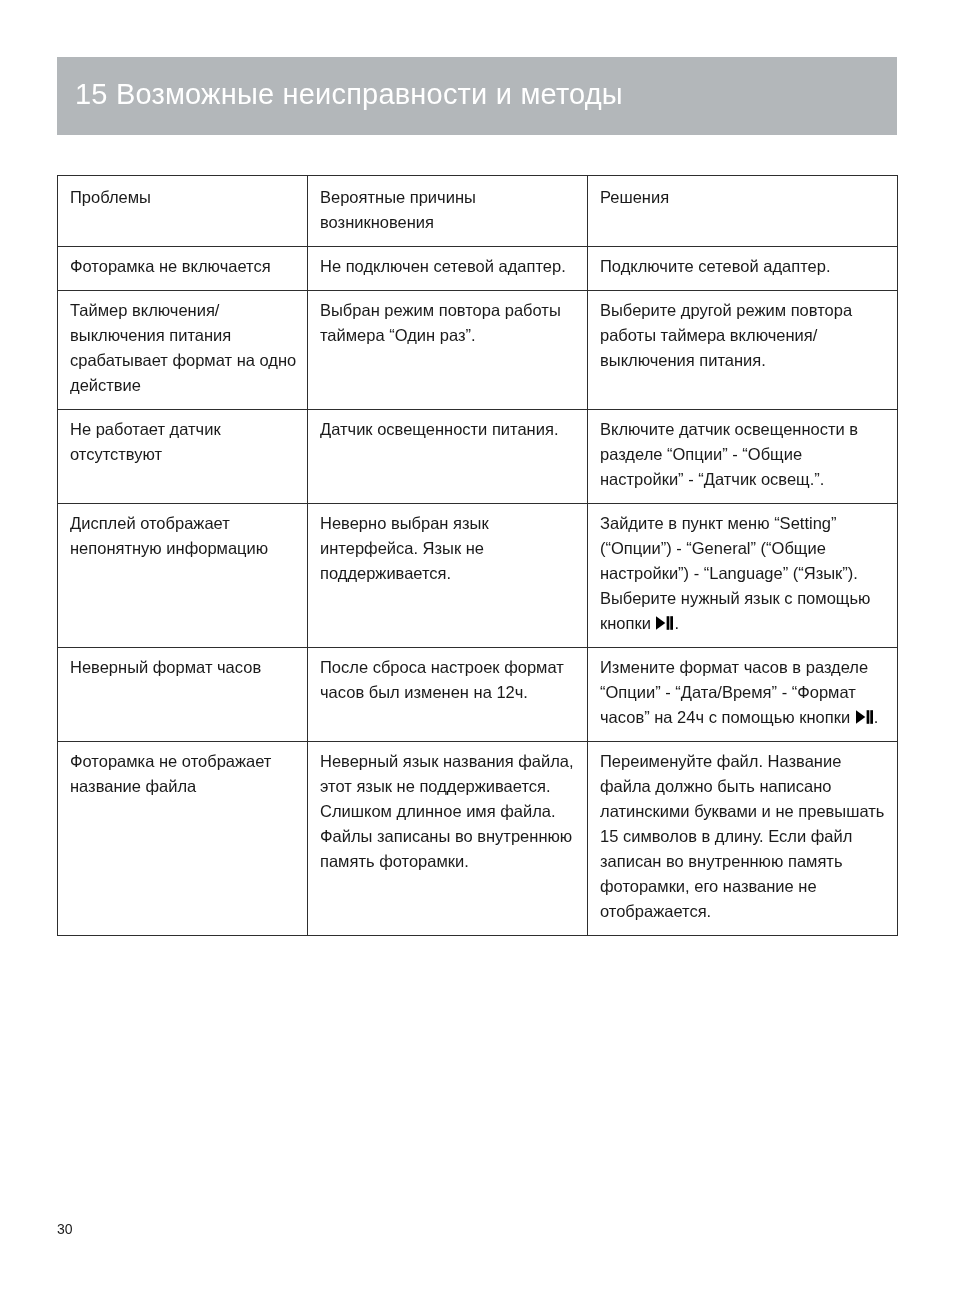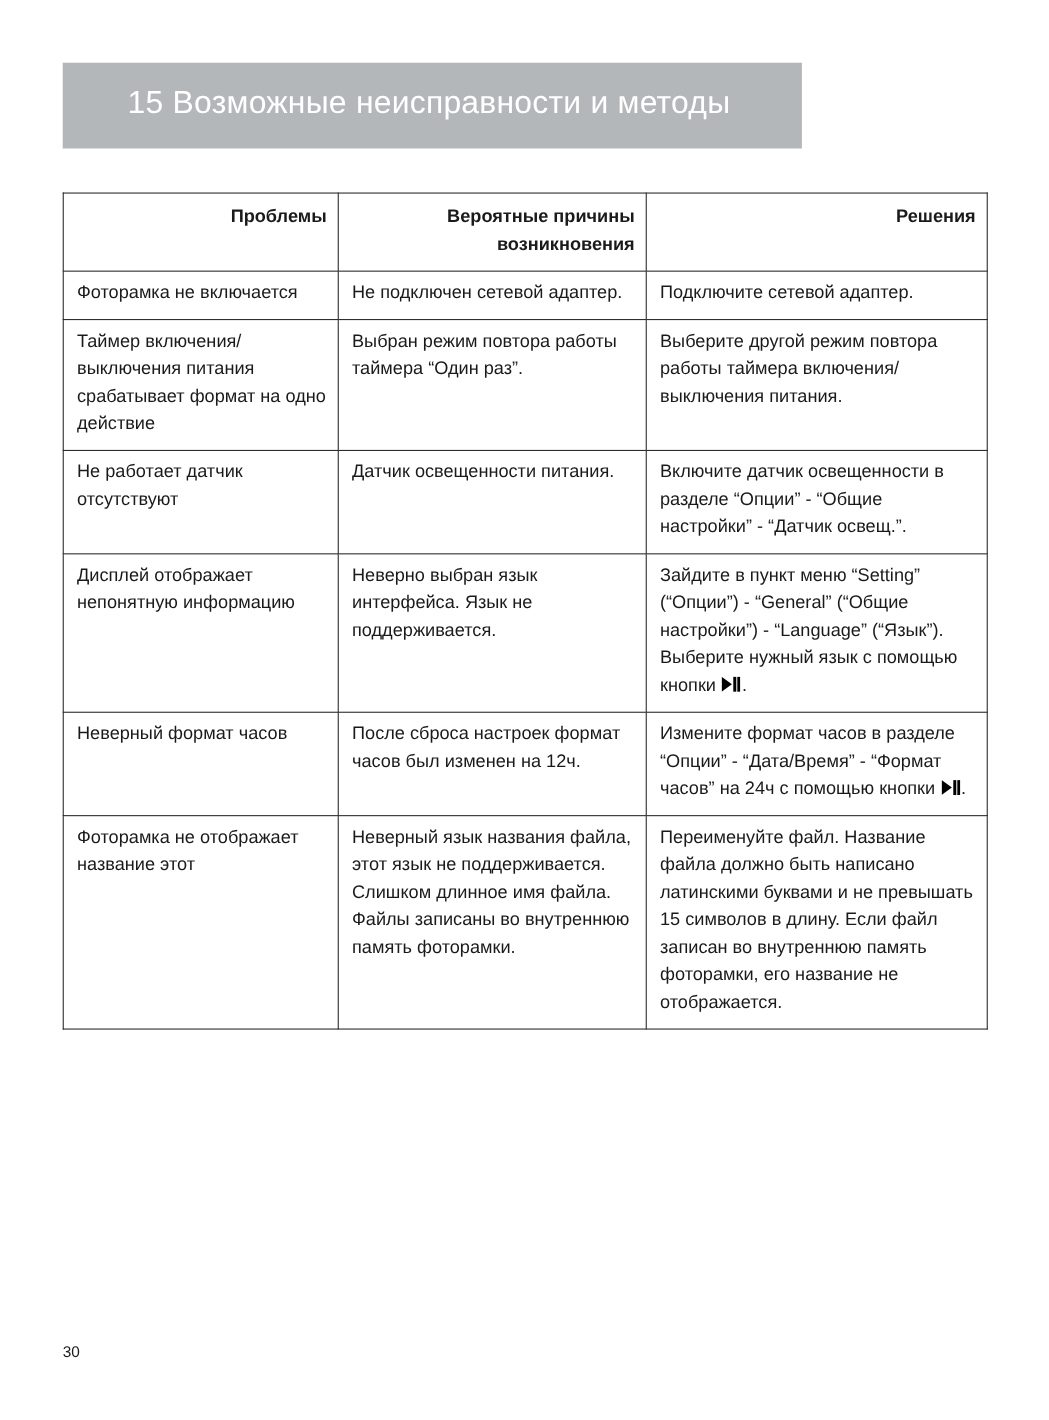--- a/index.html
+++ b/index.html
@@ -7,44 +7,44 @@
   body {
     width: 954px; height: 1291px;
     position: relative;
     font-family: "Liberation Sans", sans-serif;
     color: #1a1a1a;
   }
   .page { position: absolute; inset: 0; background: #fff; }
 
   .banner {
     position: absolute;
-    left: 57px; top: 57px; width: 672px;
+    left: 57px; top: 57px; width: 840px;
     background: #b3b7ba;
     color: #ffffff;
-    padding: 16px 40px 19px 59px;
+    padding: 16px 40px 19px 18px;
     font-size: 29px;
     line-height: 43px;
     letter-spacing: 0.2px;
   }
 
   table.tbl {
     position: absolute;
     left: 57px; top: 175px; width: 840px;
     border-collapse: collapse;
     table-layout: fixed;
   }
   .tbl th, .tbl td {
     border: 1px solid #2e2e2e;
     vertical-align: top;
     text-align: left;
     padding: 7px 10px 11px 12px;
     font-size: 16.5px;
     line-height: 25px;
   }
-  .tbl th { font-weight: bold; padding-top: 9px; text-align: right; }
+  .tbl th { font-weight: normal; padding-top: 9px; }
   .tbl td.c0 { font-weight: bold; }
   .bold { font-weight: normal; }
 
   .ppicon { display: inline-block; vertical-align: -1px; margin: 0 1px; }
   .ppicon svg { display: block; }
   .ppicon polygon, .ppicon rect { fill: #000; }
 
   .page-number {
     position: absolute;
     left: 57px; top: 1221px;
@@ -102,21 +102,21 @@
         <tr>
           <td class="c0"><span class="bold">Неверный формат часов</span></td>
           <td><span>После сброса настроек формат часов был изменен на 12ч.</span></td>
           <td><span>Измените формат часов в разделе </span><span class="bold">“Опции” - “Дата/Время” - “Формат часов”</span><span> на 24ч с помощью кнопки </span><span class="ppicon"><svg viewBox="0 0 20 16" width="17" height="14" aria-hidden="true">
                 <polygon points="0,0 11,8 0,16"></polygon>
                 <rect x="12.5" y="0" width="3.2" height="16"></rect>
                 <rect x="16.8" y="0" width="3.2" height="16"></rect>
               </svg></span><span>.</span></td>
         </tr>
         <tr>
-          <td class="c0"><span class="bold">Фоторамка не отображает название этот</span></td>
+          <td class="c0"><span class="bold">Фоторамка не отображает название файла</span></td>
           <td><span>Неверный язык названия файла, этот язык не поддерживается. Слишком длинное имя файла. Файлы записаны во внутреннюю память фоторамки.</span></td>
           <td><span>Переименуйте файл. Название файла должно быть написано латинскими буквами и не превышать 15 символов в длину. Если файл записан во внутреннюю память фоторамки, его название не отображается.</span></td>
         </tr>
       </tbody>
   </table>
 
   <div class="page-number">30</div>
 
 </div>
 

